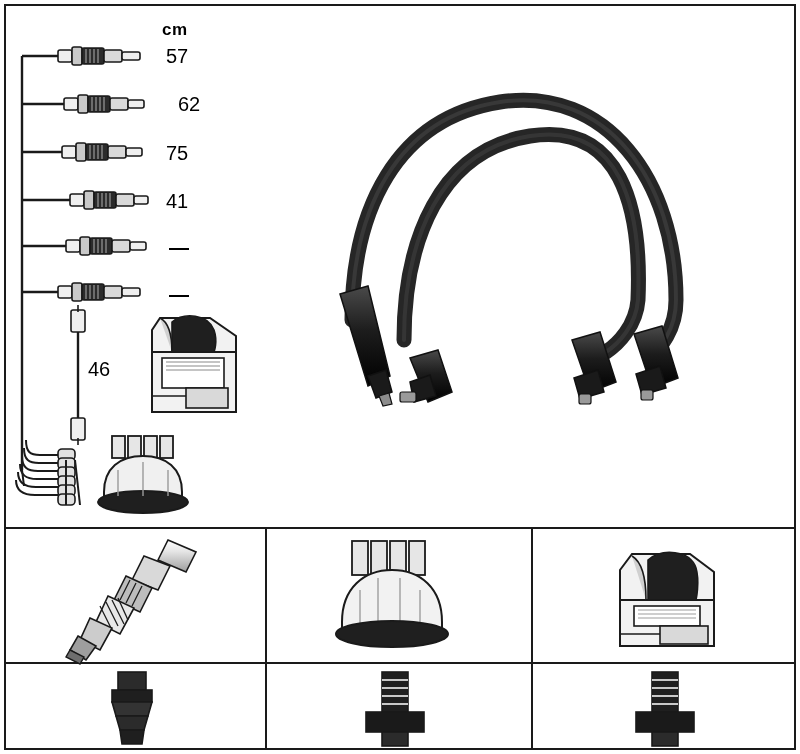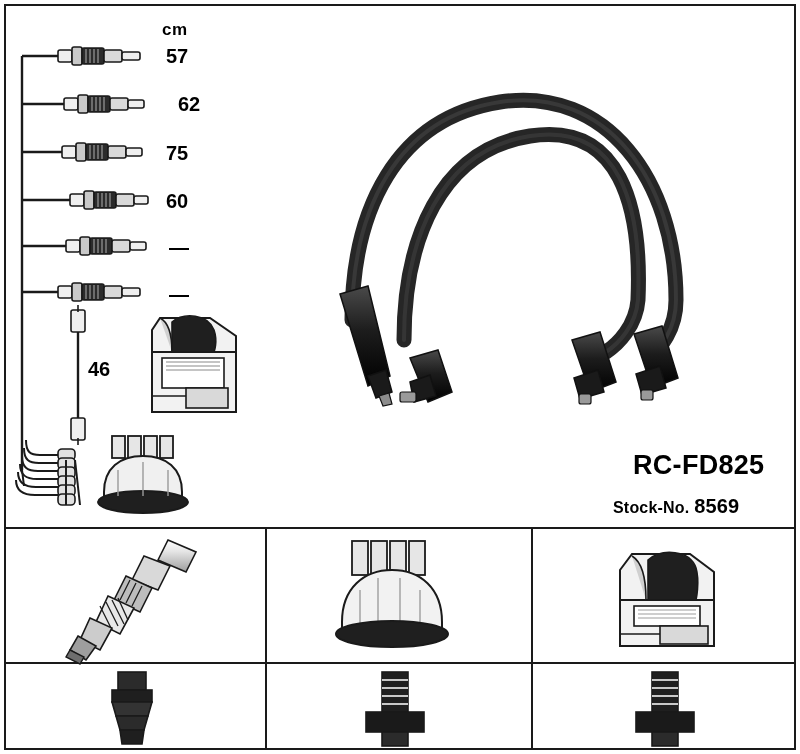--- a/index.html
+++ b/index.html
@@ -22,21 +22,21 @@
   }
   .divider-v{
     position:absolute;width:2px;background:#1a1a1a;
   }
 
   
   .cm-label{
     position:absolute;font-size:17px;font-weight:bold;letter-spacing:.5px;
   }
   .len{
-    position:absolute;font-size:20px;font-weight:bold;
+    position:absolute;font-size:20px;font-weight:normal;
     font-family:"Liberation Sans", sans-serif;
   }
   .dash{
     position:absolute;font-size:20px;font-weight:bold;
   }
 
   
   .partno{
     position:absolute;font-size:27px;font-weight:bold;letter-spacing:.3px;
   }
@@ -55,31 +55,26 @@
   <div class="divider-h" style="top:527px;"></div>
   <div class="divider-h" style="top:662px;"></div>
   <div class="divider-v" style="left:265px;top:528px;height:220px;"></div>
   <div class="divider-v" style="left:531px;top:528px;height:220px;"></div>
 
   <div class="cm-label" style="left:162px;top:20px;">cm</div>
 
   <div class="len" style="left:166px;top:45px;">57</div>
   <div class="len" style="left:166px;top:93px;margin-left:12px;">62</div>
   <div class="len" style="left:166px;top:142px;text-align:right;">75</div>
-  <div class="len" style="left:166px;top:190px;">60</div>
+  <div class="len" style="left:166px;top:190px;">41</div>
   <div class="dash" style="left:169px;top:236px;">—</div>
   <div class="dash" style="left:169px;top:283px;">—</div>
 
   <div class="len" style="left:88px;top:358px;">46</div>
 
-  <div class="partno" style="left:633px;top:450px;">RC-FD825</div>
-  <div class="stockno" style="left:613px;top:495px;">
-    <span>Stock-No.</span>
-    <span style="font-size:20px;">8569</span>
-  </div>
 
   <svg class="svg-abs" width="800" height="754" viewBox="0 0 800 754">
 
     <defs>
       <linearGradient id="gMetal" x1="0" y1="0" x2="0" y2="1">
         <stop offset="0%" stop-color="#ffffff"></stop>
         <stop offset="35%" stop-color="#e6e6e6"></stop>
         <stop offset="100%" stop-color="#9e9e9e"></stop>
       </linearGradient>
       <linearGradient id="gBoot" x1="0" y1="0" x2="0" y2="1">

